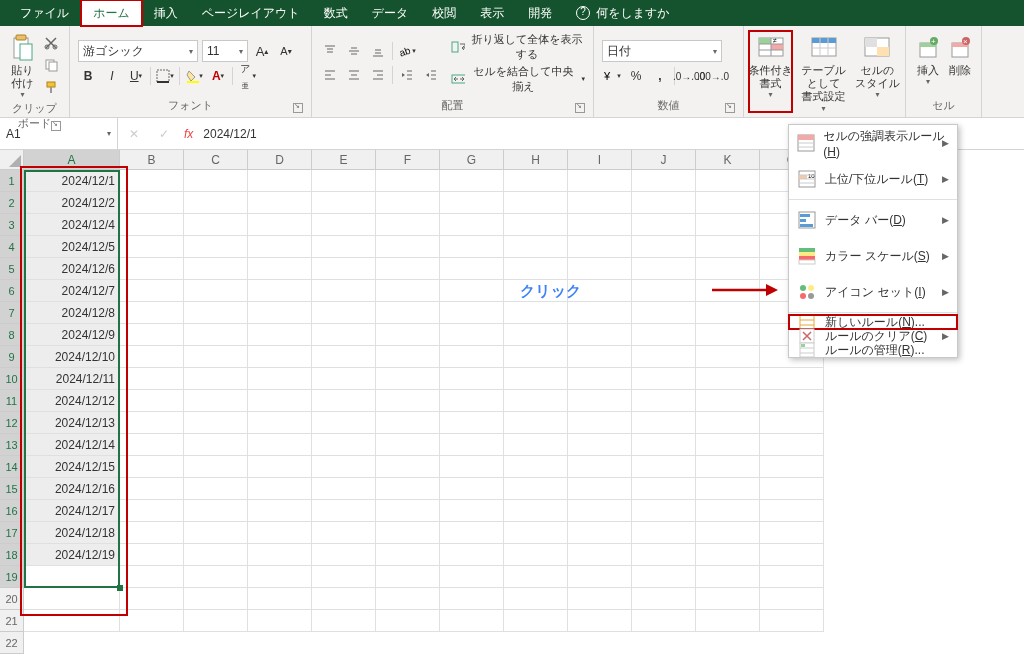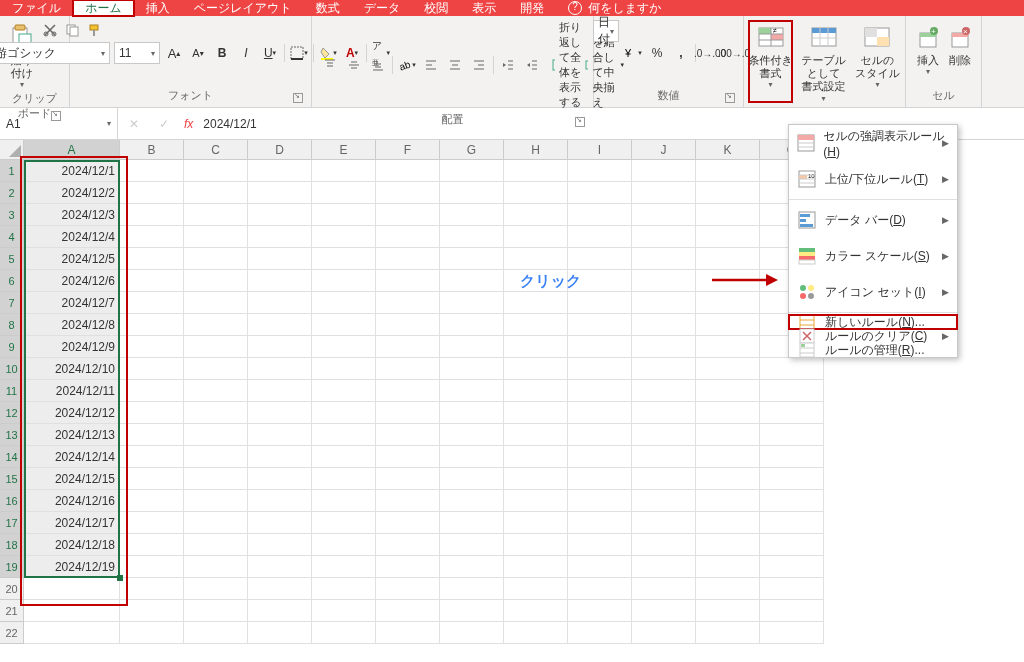--- a/index.html
+++ b/index.html
@@ -1,39 +1,39 @@
 <!DOCTYPE html>
 <html><head>
 <meta charset="utf-8">
 <style>
 * { margin: 0; padding: 0; box-sizing: border-box; font-family: "Yu Gothic UI", "Meiryo", sans-serif; }
 body { background: #fff; font-size: 12px; color: #333; user-select: none; width: 1024px; height: 662px; overflow: hidden; }
 
 
-.tabbar { background: #ef4444; height: 16px; display: flex; align-items: stretch; padding-left: 0; color: #fff; }
+.tabbar { background: #14532d; height: 26px; display: flex; align-items: stretch; padding-left: 8px; color: #fff; }
 .tabbar .tab { padding: 0 12px; display: flex; align-items: center; font-size: 12px; cursor: pointer; }
 .tabbar .tab.active { background: #fff; color: #217346; }
 .tabbar .tell-me { display: flex; align-items: center; padding: 0 12px; gap: 6px; }
 .tabbar .bulb { width: 14px; height: 14px; border: 1px solid #fff; border-radius: 50%; position: relative; }
 .tabbar .bulb::after { content: "?"; position: absolute; left: 3px; top: -1px; font-size: 10px; }
 
 
 .ribbon { background: #f3f2f1; height: 92px; display: flex; border-bottom: 1px solid #d4d4d4; }
 .group { border-right: 1px solid #d4d4d4; padding: 4px 8px 0 8px; display: flex; flex-direction: column; }
 .group-body { flex: 1; display: flex; gap: 4px; }
 .group-label { text-align: center; font-size: 11px; color: #666; padding: 2px 0 4px; position: relative; }
 .group-label .launcher { position: absolute; right: 0; bottom: 4px; width: 10px; height: 10px; border: 1px solid #999; }
 .group-label .launcher::after { content: "↘"; font-size: 7px; position: absolute; left: 0; top: -2px; color: #666;}
 
 .bigbtn { width: 40px; display: flex; flex-direction: column; align-items: center; padding-top: 4px; cursor: pointer; }
 .bigbtn .ico { width: 28px; height: 28px; display: flex; align-items: center; justify-content: center; }
 .bigbtn .lbl { font-size: 11px; text-align: center; line-height: 1.2; margin-top: 2px; }
 .bigbtn .dd { font-size: 8px; color: #666; }
 
-.stack { display: flex; flex-direction: row; gap: 2px; justify-content: center; }
+.stack { display: flex; flex-direction: column; gap: 2px; justify-content: center; text-align: center; }
 .row { display: flex; gap: 4px; align-items: center; }
 .mini { width: 20px; height: 20px; border: 1px solid transparent; display: flex; align-items: center; justify-content: center; font-size: 12px; cursor: pointer; }
 
 .combo { background: #fff; border: 1px solid #c8c8c8; height: 22px; display: flex; align-items: center; padding: 0 4px; font-size: 12px; }
 .combo .arrow { margin-left: auto; font-size: 8px; color: #666; }
 .font-combo { width: 120px; }
 .size-combo { width: 46px; }
 .num-combo { width: 120px; }
 
 .highlighted-group { outline: 2px solid #c00000; outline-offset: -2px; }
@@ -478,34 +478,20 @@
           <div class="cell"></div>
           <div class="cell"></div>
           <div class="cell"></div>
           <div class="cell"></div>
           <div class="cell"></div>
           <div class="cell"></div>
           <div class="cell"></div>
           <div class="cell"></div>
         </div>
         <div class="crow">
-          <div class="cell colA">2024/12/3</div>
-          <div class="cell"></div>
-          <div class="cell"></div>
-          <div class="cell"></div>
-          <div class="cell"></div>
-          <div class="cell"></div>
-          <div class="cell"></div>
-          <div class="cell"></div>
-          <div class="cell"></div>
-          <div class="cell"></div>
-          <div class="cell"></div>
-          <div class="cell"></div>
-        </div>
-        <div class="crow">
           <div class="cell colA">2024/12/4</div>
           <div class="cell"></div>
           <div class="cell"></div>
           <div class="cell"></div>
           <div class="cell"></div>
           <div class="cell"></div>
           <div class="cell"></div>
           <div class="cell"></div>
           <div class="cell"></div>
           <div class="cell"></div>

